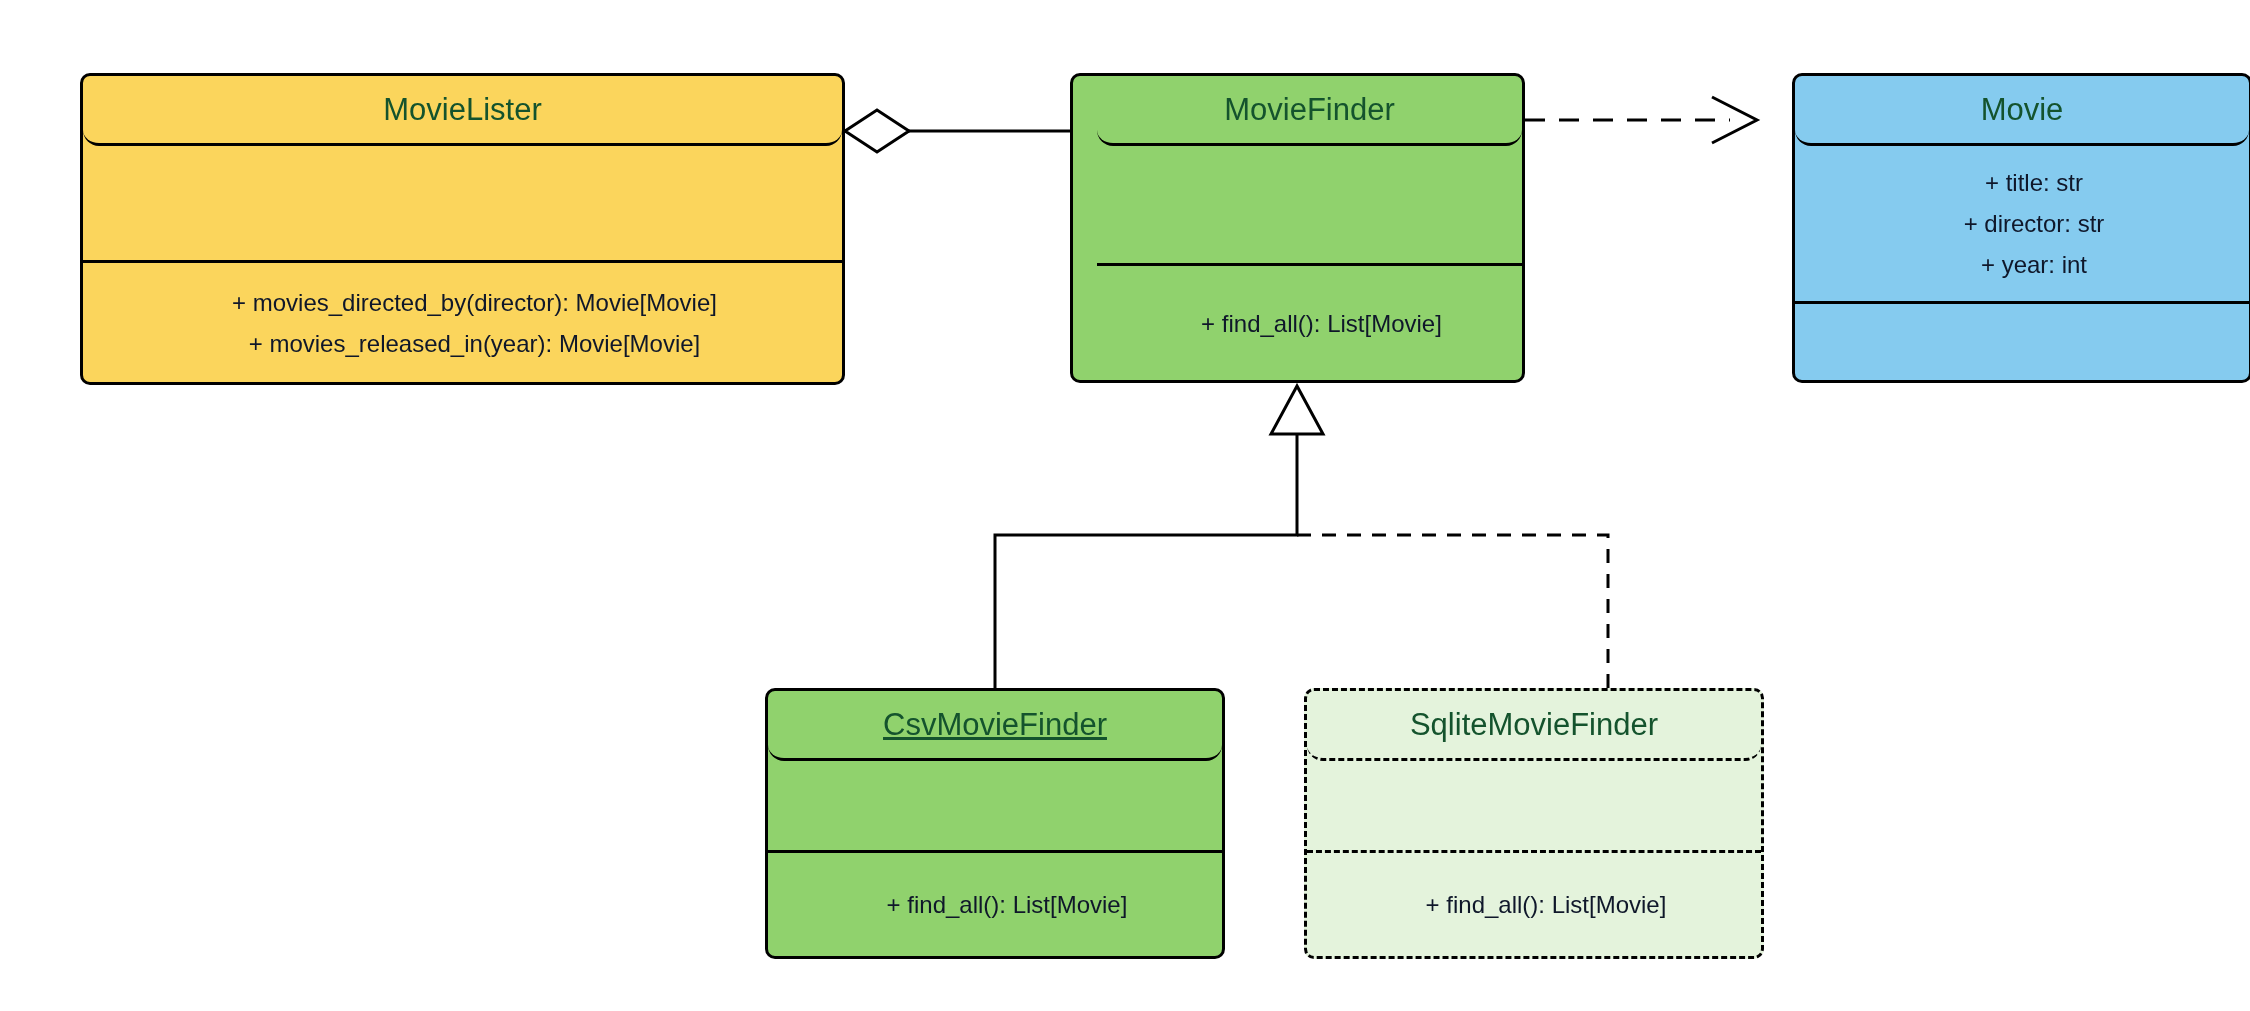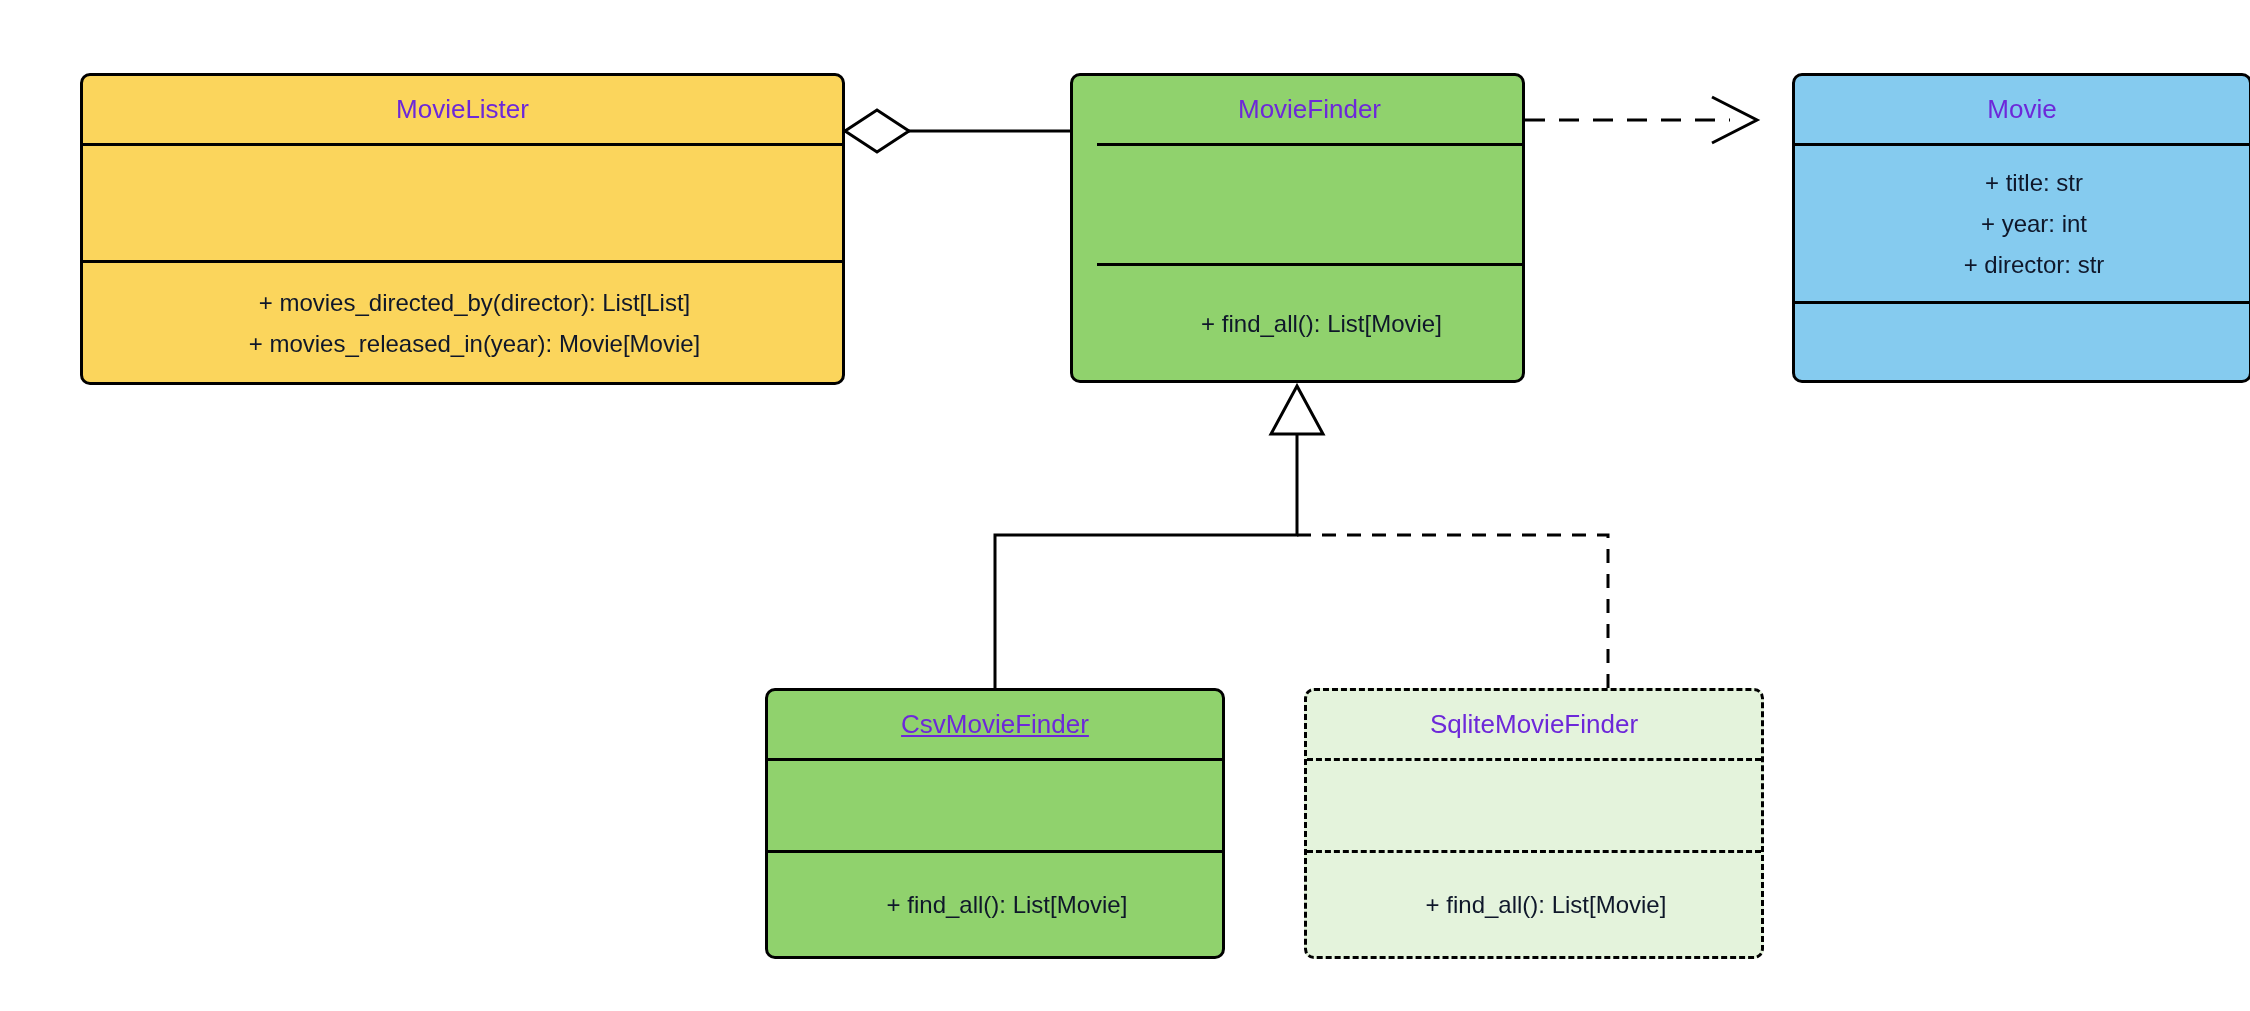--- a/index.html
+++ b/index.html
@@ -30,23 +30,24 @@
     overflow: hidden;
     display: flex;
     flex-direction: column;
   }
   .uml-title {
     box-sizing: border-box;
     flex: 0 0 auto;
     display: flex;
     align-items: center;
     justify-content: center;
-    font-size: 26px;
-    color: #6d28d9;
+    font-size: 31px;
+    color: #14532d;
     border-bottom: 3px solid #000000;
+    border-radius: 16px;
   }
   .uml-section {
     box-sizing: border-box;
     display: flex;
     flex-direction: column;
     justify-content: center;
     padding-left: 24px;
   }
   .uml-section.with-divider {
     border-bottom: 3px solid #000000;
@@ -92,39 +93,39 @@
 
     <g>
       <path d="M 1297 535 L 1608 535 L 1608 688" fill="none" stroke="#000" stroke-width="3" stroke-dasharray="14 11"></path>
     </g>
   </svg>
 
   <div class="uml-class fill-yellow" style="left:80px; top:73px; width:765px; height:312px;">
     <div class="uml-title" style="height:70px;">MovieLister</div>
     <div class="uml-section with-divider" style="height:117px;"></div>
     <div class="uml-section" style="flex:1;">
-      <div class="member">+ movies_directed_by(director): List[List]</div>
+      <div class="member">+ movies_directed_by(director): Movie[Movie]</div>
       <div class="member">+ movies_released_in(year): Movie[Movie]</div>
     </div>
   </div>
 
   <div class="uml-class fill-green" style="left:1070px; top:73px; width:455px; height:310px;padding-left:24px;">
     <div class="uml-title" style="height:70px;">MovieFinder</div>
     <div class="uml-section with-divider" style="height:120px;"></div>
     <div class="uml-section" style="flex:1;">
       <div class="member">+ find_all(): List[Movie]</div>
     </div>
   </div>
 
   <div class="uml-class fill-blue" style="left:1760px; top:73px; width:460px; height:310px;margin-left:32px;">
     <div class="uml-title" style="height:70px;">Movie</div>
     <div class="uml-section with-divider" style="height:158px;">
       <div class="member">+ title: str</div>
+      <div class="member">+ director: str</div>
       <div class="member">+ year: int</div>
-      <div class="member">+ director: str</div>
     </div>
     <div class="uml-section" style="flex:1;"></div>
   </div>
 
   <div class="uml-class fill-green" style="left:765px; top:688px; width:460px; height:271px;">
     <div class="uml-title" style="height:70px;text-decoration:underline;">CsvMovieFinder</div>
     <div class="uml-section with-divider" style="height:92px;"></div>
     <div class="uml-section" style="flex:1;">
       <div class="member">+ find_all(): List[Movie]</div>
     </div>

